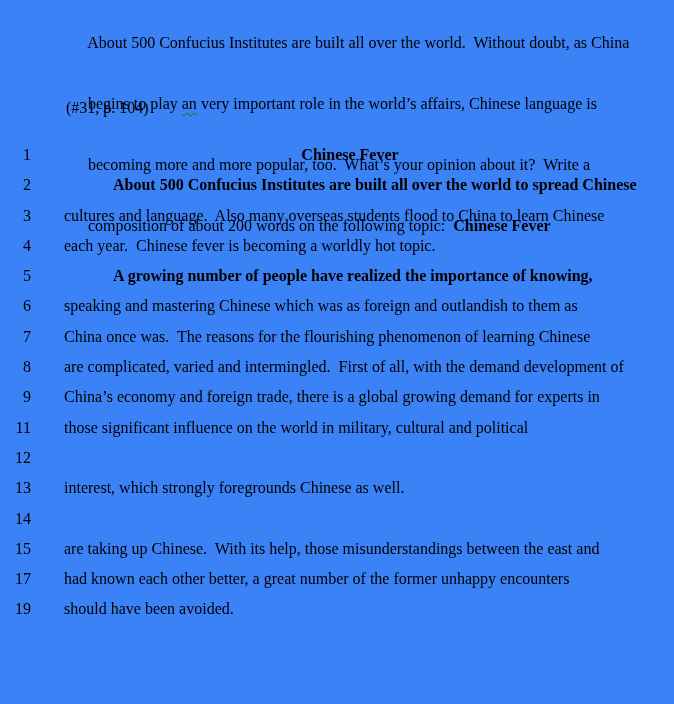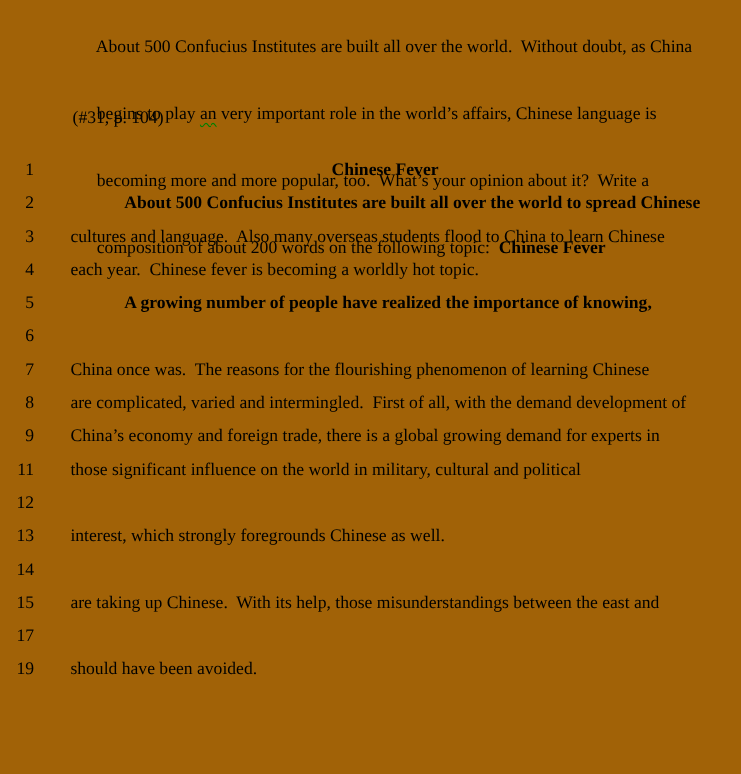--- a/index.html
+++ b/index.html
@@ -4,21 +4,21 @@
 <style>
   html, body {
     margin: 0;
     padding: 0;
     background: #ffffff;
   }
   .page {
     position: relative;
     width: 674px;
     height: 704px;
-    background: #a16207;
+    background: #3b82f6;
     color: #000000;
     font-family: "Liberation Serif", "DejaVu Serif", serif;
     font-size: 16px;
     overflow: hidden;
   }
   .prompt {
     position: absolute;
     left: 64px;
     top: 13px;
     width: 606px;
@@ -116,20 +116,21 @@
       <span class="txt">each year.  Chinese fever is becoming a worldly hot topic.</span>
     </div>
 
     <div class="row">
       <span class="num">5</span>
       <span class="txt indent">A growing number of people have realized the importance of knowing,</span>
     </div>
 
     <div class="row">
       <span class="num">6</span>
+      <span class="txt">speaking and mastering Chinese which was as foreign and outlandish to them as</span>
     </div>
 
     <div class="row">
       <span class="num">7</span>
       <span class="txt">China once was.  The reasons for the flourishing phenomenon of learning Chinese</span>
     </div>
 
     <div class="row">
       <span class="num">8</span>
       <span class="txt">are complicated, varied and intermingled.  First of all, with the demand development of</span>
@@ -160,20 +161,21 @@
     </div>
 
     <div class="row">
       <span class="num">15</span>
       <span class="txt">are taking up Chinese.  With its help, those misunderstandings between the east and</span>
     </div>
 
 
     <div class="row">
       <span class="num">17</span>
+      <span class="txt">had known each other better, a great number of the former unhappy encounters</span>
     </div>
 
     <div class="row">
       <span class="num">19</span>
       <span class="txt">should have been avoided.</span>
     </div>
 
   </div>
 </div>
 

